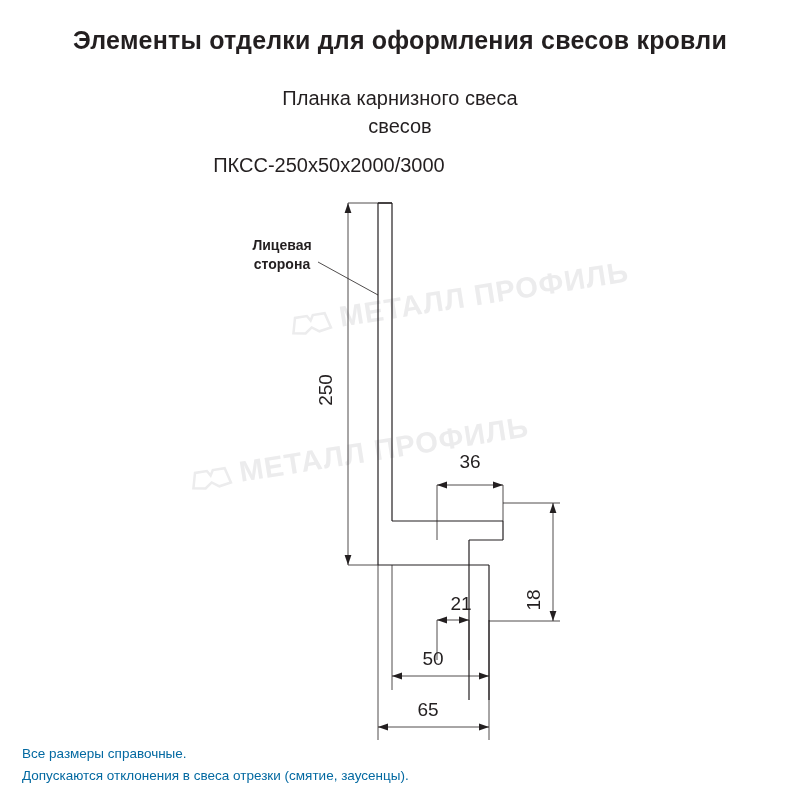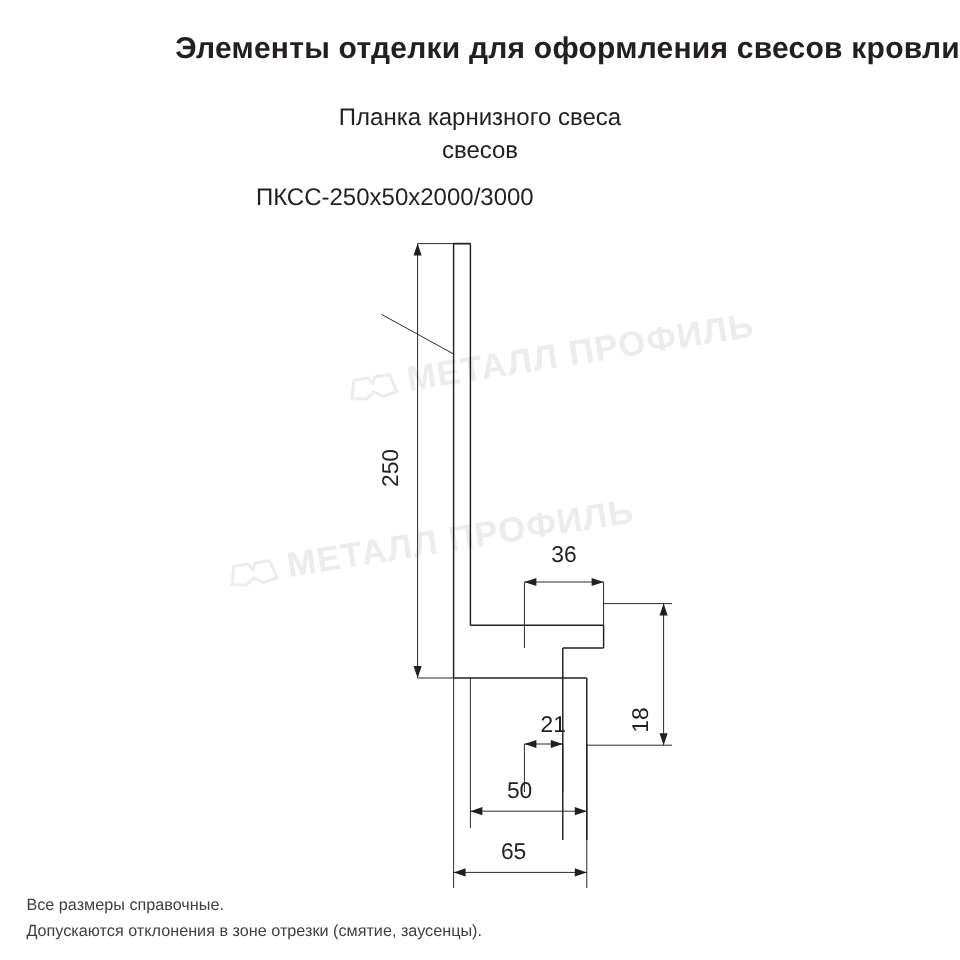--- a/index.html
+++ b/index.html
@@ -19,21 +19,21 @@
   .page {
     position: absolute;
     inset: 0;
   }
 
   .title {
     position: absolute;
     top: 26px;
     left: 0;
     width: 800px;
-    text-align: right;
+    text-align: center;
     font-size: 25px;
     font-weight: bold;
     letter-spacing: 0.2px;
   }
 
   .subtitle {
     position: absolute;
     top: 84px;
     left: 0;
     width: 800px;
@@ -62,21 +62,21 @@
     font-weight: bold;
     line-height: 19px;
   }
 
   .notes {
     position: absolute;
     left: 22px;
     top: 743px;
     font-size: 13.5px;
     line-height: 22px;
-    color: #404040;
+    color: #0369a1;
   }
 
   
   .wm {
     position: absolute;
     font-size: 29px;
     font-weight: bold;
     color: #ececed;
     letter-spacing: 1px;
     white-space: nowrap;
@@ -205,19 +205,23 @@
 
     <text class="dim-text" x="540" y="600" text-anchor="middle" transform="rotate(-90 540 600)">18</text>
 
     <text class="dim-text" x="461" y="610" text-anchor="middle">21</text>
 
     <text class="dim-text" x="433" y="665" text-anchor="middle">50</text>
 
     <text class="dim-text" x="428" y="716" text-anchor="middle">65</text>
   </svg>
 
+  <div class="face-label">
+    <div>Лицевая</div>
+    <div>сторона</div>
+  </div>
 
   <div class="notes">
     <div>Все размеры справочные.</div>
-    <div>Допускаются отклонения в зоне отрезки (смятие, заусенцы).</div>
+    <div>Допускаются отклонения в свеса отрезки (смятие, заусенцы).</div>
   </div>
 
 </div>
 
 </body></html>

